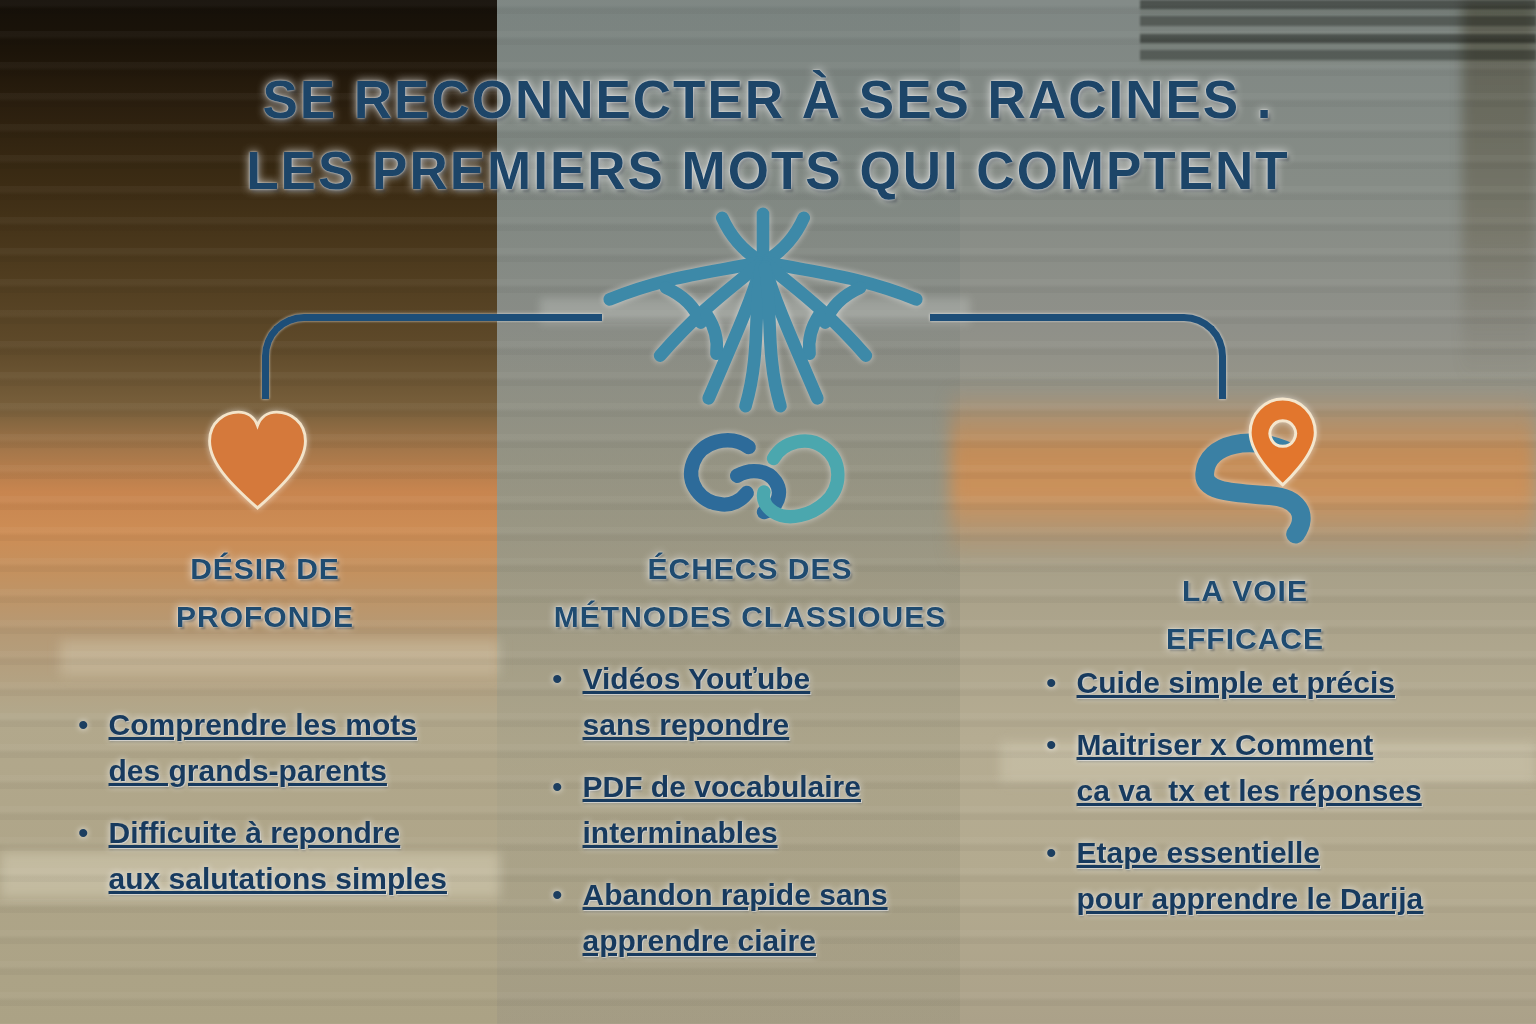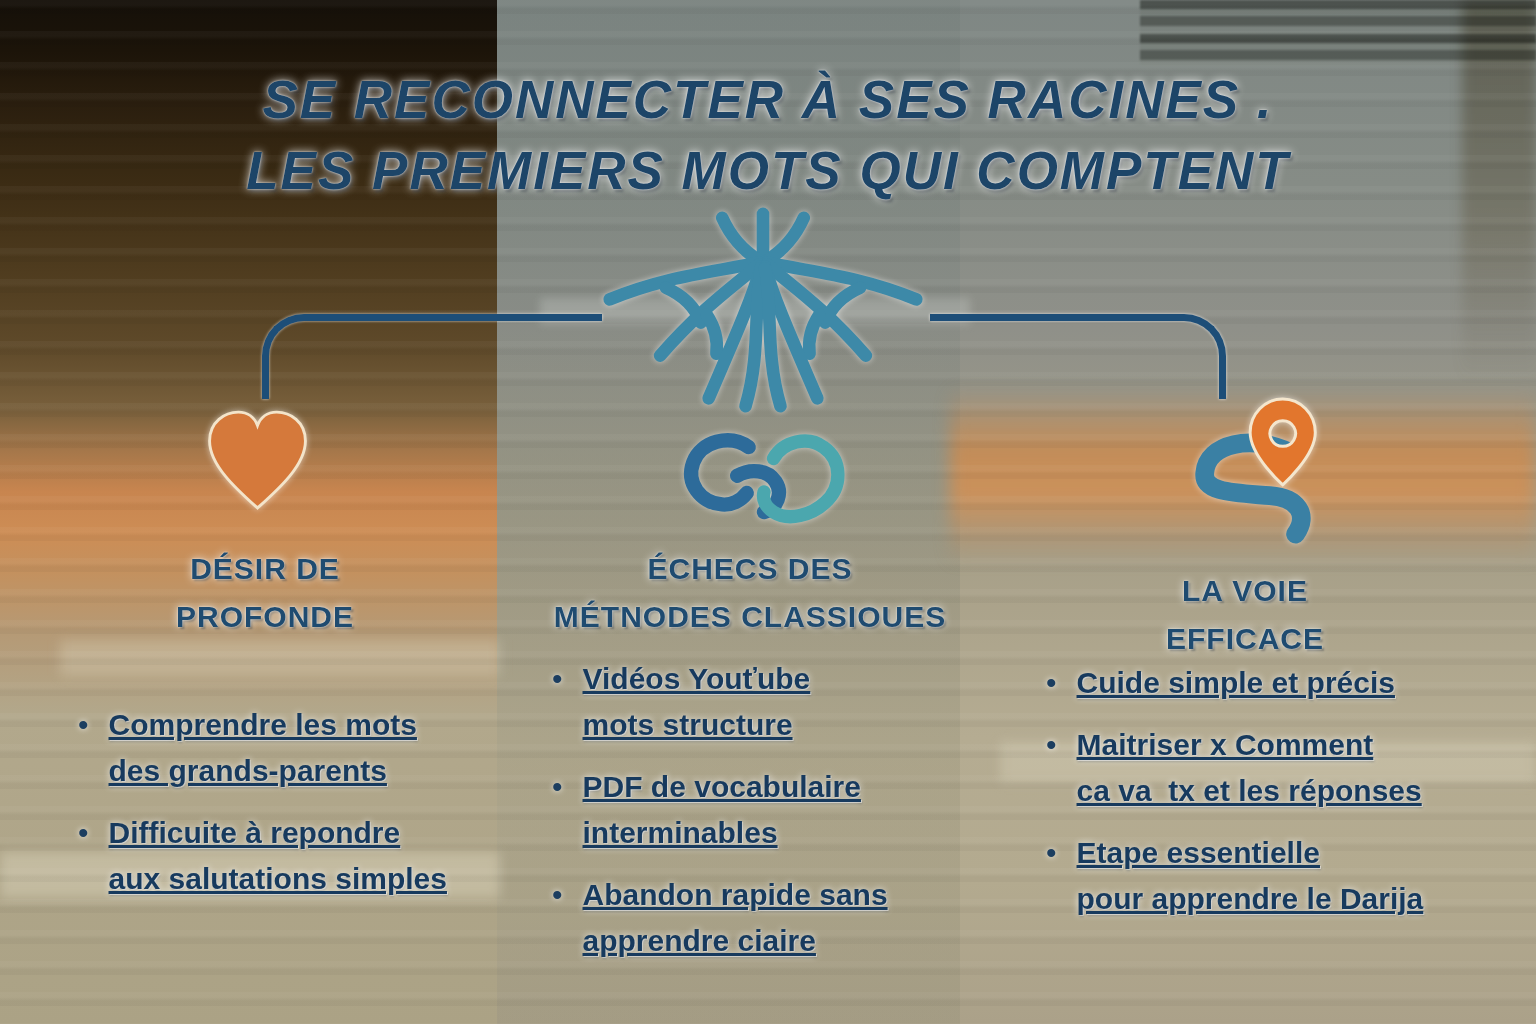--- a/index.html
+++ b/index.html
@@ -41,21 +41,20 @@
   .streak-d{left:60px;top:640px;width:440px;height:36px;background:rgba(225,218,196,.30);filter:blur(6px);}
   .scanlines{
     left:0;top:0;right:0;bottom:0;opacity:.9;
     background:repeating-linear-gradient(180deg, rgba(255,255,255,.04) 0 5px, rgba(0,0,0,.04) 9px 14px, rgba(0,0,0,0) 14px 31px);
   }
 
   .title{position:absolute;left:0;top:64px;width:1536px;text-align:center;}
   .title-line{
     display:block;font-size:53px;font-weight:700;letter-spacing:2px;color:#1d4568;line-height:71px;
     text-shadow:0 0 10px rgba(255,255,255,.85), 0 0 2px rgba(255,255,255,.9), 2px 3px 3px rgba(10,20,30,.45);
-    font-style:italic;
   }
 
   .icon{position:absolute;filter:drop-shadow(0 0 3px rgba(255,255,255,.55));}
   .icon-roots{left:598px;top:206px;width:330px;height:208px;}
   .icon-heart{left:200px;top:402px;width:115px;height:120px;}
   .icon-chain{left:672px;top:426px;width:205px;height:110px;}
   .icon-pin{left:1186px;top:396px;width:150px;height:150px;}
   .icon svg{width:100%;height:100%;}
 
   .bracket{position:absolute;filter:drop-shadow(0 0 1.5px rgba(255,255,255,.75));}
@@ -171,21 +170,21 @@
   </div>
   <div class="heading h-col2">
     <span class="hline">ÉCHECS DES</span>
     <span class="hline">MÉTNODES CLASSIOUES</span>
   </div>
   <ul class="bullets b-col2">
     <li>
       <span class="dot">•</span>
       <span class="btext">
         <span class="line">Vidéos Youťube</span>
-        <span class="line">mots structure</span>
+        <span class="line">sans repondre</span>
       </span>
     </li>
     <li>
       <span class="dot">•</span>
       <span class="btext">
         <span class="line">PDF de vocabulaire</span>
         <span class="line">interminables</span>
       </span>
     </li>
     <li>

